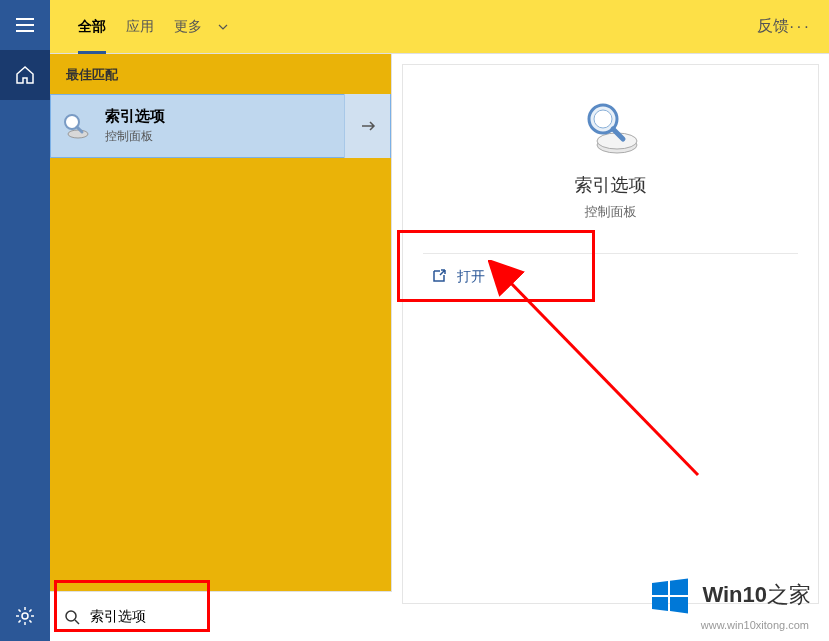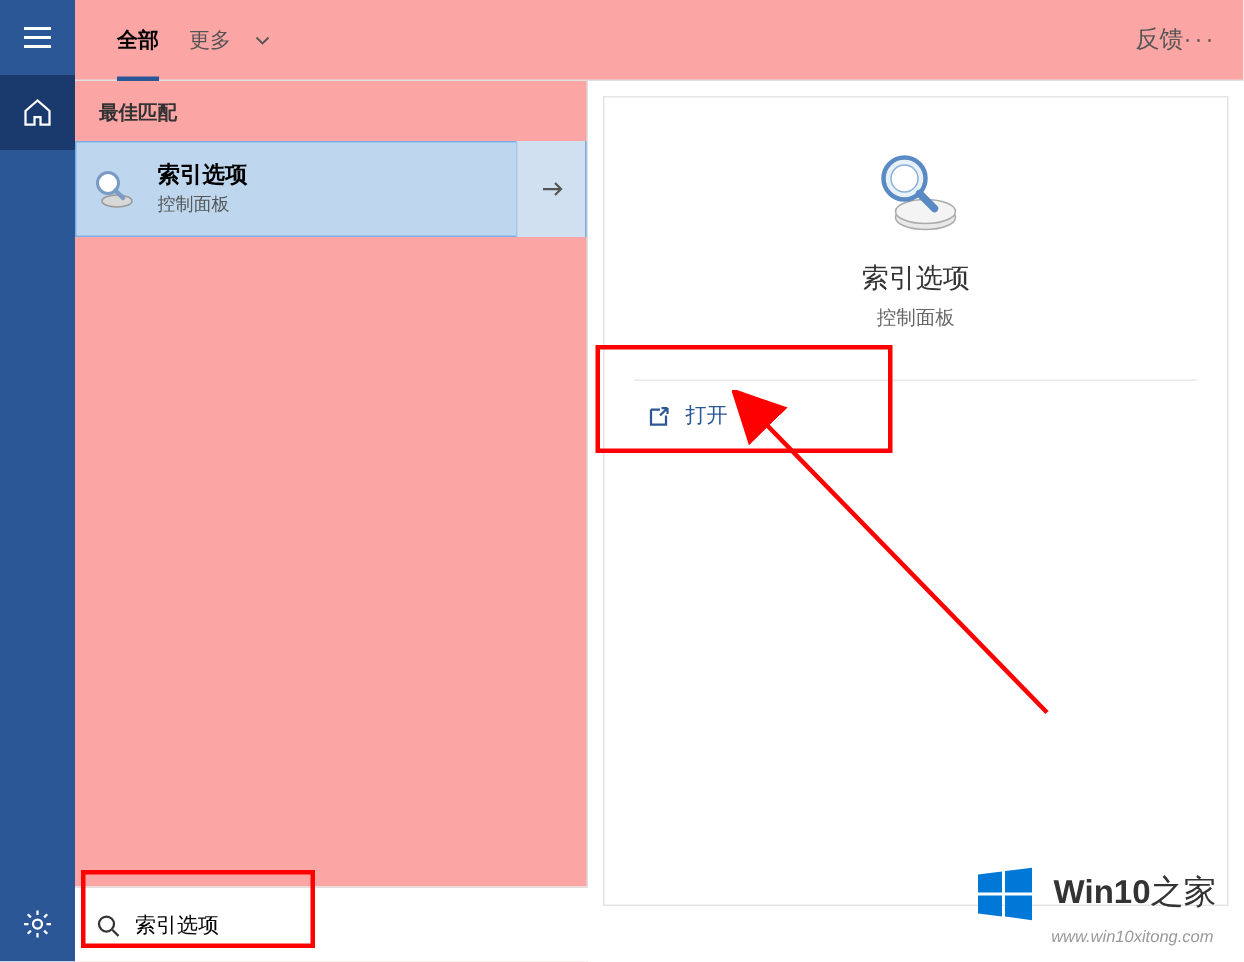--- a/index.html
+++ b/index.html
@@ -3,56 +3,56 @@
   <meta charset="utf-8">
   <style>
     * { margin: 0; padding: 0; box-sizing: border-box; font-family: "Microsoft YaHei", "Segoe UI", sans-serif; }
     body { width: 829px; height: 641px; background: #fff; overflow: hidden; position: relative; }
     
     .left-rail { position: absolute; left: 0; top: 0; width: 50px; height: 641px; background: #2b5797; display: flex; flex-direction: column; align-items: center; }
     .rail-btn { width: 50px; height: 50px; display: flex; align-items: center; justify-content: center; color: #fff; cursor: pointer; }
     .rail-btn.active { background: #1a3a6e; }
     .rail-spacer { flex: 1; }
     
-    .header { position: absolute; left: 50px; top: 0; right: 0; height: 54px; background: #fca5a5; border-bottom: 1px solid #e0e0e0; display: flex; align-items: center; padding: 0 18px; }
+    .header { position: absolute; left: 50px; top: 0; right: 0; height: 54px; background: #fde047; border-bottom: 1px solid #e0e0e0; display: flex; align-items: center; padding: 0 18px; }
     .tab { font-size: 14px; color: #555; padding: 0 10px; height: 54px; display: flex; align-items: center; cursor: pointer; position: relative; }
     .tab.active { color: #000; font-weight: 600; }
     .tab.active::after { content: ""; position: absolute; bottom: 0; left: 10px; right: 10px; height: 3px; background: #2b5797; }
     .tab-more { display: flex; align-items: center; gap: 16px; }
     .header-spacer { flex: 1; }
     .feedback { font-size: 16px; color: #555; cursor: pointer; }
     .ellipsis { font-size: 16px; color: #555; cursor: pointer; letter-spacing: 2px; }
     
-    .left-panel { position: absolute; left: 50px; top: 54px; width: 342px; height: 587px; background: #fca5a5; border-right: 1px solid #e0e0e0; }
+    .left-panel { position: absolute; left: 50px; top: 54px; width: 342px; height: 587px; background: #eab308; border-right: 1px solid #e0e0e0; }
     .section-header { font-size: 13px; font-weight: 700; color: #333; padding: 12px 16px 10px; }
     .result-item { display: flex; align-items: center; height: 64px; background: #bfd7ee; border: 1px solid #7bb0e6; }
     .result-icon { width: 50px; display: flex; justify-content: center; }
     .result-text { flex: 1; display: flex; flex-direction: column; justify-content: center; padding-left: 4px; }
     .result-title { font-size: 15px; font-weight: 700; color: #000; }
     .result-sub { font-size: 12px; color: #555; margin-top: 2px; }
     .result-arrow { width: 46px; height: 64px; background: #d0e0f0; border-left: 1px solid #a8c8e8; display: flex; align-items: center; justify-content: center; color: #555; }
     
     .right-panel { position: absolute; left: 392px; top: 54px; right: 0; bottom: 0; background: #fff; padding: 10px; }
     .preview-card { border: 1px solid #e5e5e5; padding: 30px 20px 10px; min-height: 540px; }
     .preview-center { display: flex; flex-direction: column; align-items: center; }
     .preview-title { font-size: 18px; color: #333; margin-top: 14px; }
     .preview-sub { font-size: 13px; color: #666; margin-top: 6px; }
-    .action-row { margin-top: 32px; padding: 14px 8px; border-top: 1px solid #e8e8e8; display: flex; align-items: flex-end; gap: 10px; color: #2b5797; font-size: 14px; cursor: pointer; }
+    .action-row { margin-top: 32px; padding: 14px 8px; border-top: 1px solid #e8e8e8; display: flex; align-items: flex-start; gap: 10px; color: #2b5797; font-size: 14px; cursor: pointer; }
     
     .annotation-box1 { position: absolute; left: 397px; top: 230px; width: 198px; height: 72px; border: 3px solid #ff0000; pointer-events: none; }
     .annotation-box2 { position: absolute; left: 54px; top: 580px; width: 156px; height: 52px; border: 3px solid #ff0000; pointer-events: none; }
     .annotation-arrow { position: absolute; left: 488px; top: 260px; width: 220px; height: 220px; pointer-events: none; }
     
     .search-bar { position: absolute; left: 50px; bottom: 0; width: 342px; height: 50px; background: #fff; border-top: 1px solid #e0e0e0; display: flex; align-items: center; padding: 0 14px; gap: 10px; }
     .search-input { border: none; outline: none; font-size: 14px; flex: 1; }
     
     .watermark { position: absolute; right: 18px; bottom: 26px; display: flex; align-items: center; gap: 12px; }
     .watermark-title { font-size: 22px; color: #333; font-weight: 400; }
     .watermark-bold { font-weight: 700; }
-    .watermark-url { position: absolute; right: 20px; bottom: 10px; font-size: 11px; color: #999; font-style: italic; }
+    .watermark-url { position: absolute; right: 20px; bottom: 10px; font-size: 11px; color: #999; }
     
     svg { display: block; }
   </style>
 </head>
 <body>
 
 <div class="left-rail">
   <div class="rail-btn">
     <svg width="18" height="14" viewBox="0 0 18 14">
         <path d="M0 1h18M0 7h18M0 13h18" stroke="#fff" stroke-width="2"></path>
@@ -67,20 +67,21 @@
   <div class="rail-btn">
     <svg width="20" height="20" viewBox="0 0 20 20">
         <circle cx="10" cy="10" r="3" fill="none" stroke="#fff" stroke-width="1.5"></circle>
         <path d="M10 1v3M10 16v3M1 10h3M16 10h3M3.5 3.5l2.1 2.1M14.4 14.4l2.1 2.1M3.5 16.5l2.1-2.1M14.4 5.6l2.1-2.1" stroke="#fff" stroke-width="1.5"></path>
       </svg>
   </div>
 </div>
 
 <div class="header">
   <div class="tab active">全部</div>
+  <div class="tab">应用</div>
   <div class="tab tab-more">
     <span>更多</span>
     <svg width="10" height="6" viewBox="0 0 10 6">
         <path d="M1 1l4 4 4-4" fill="none" stroke="#555" stroke-width="1.2"></path>
       </svg>
   </div>
   <div class="header-spacer"></div>
   <div class="feedback">反馈</div>
   <div class="ellipsis">···</div>
 </div>

